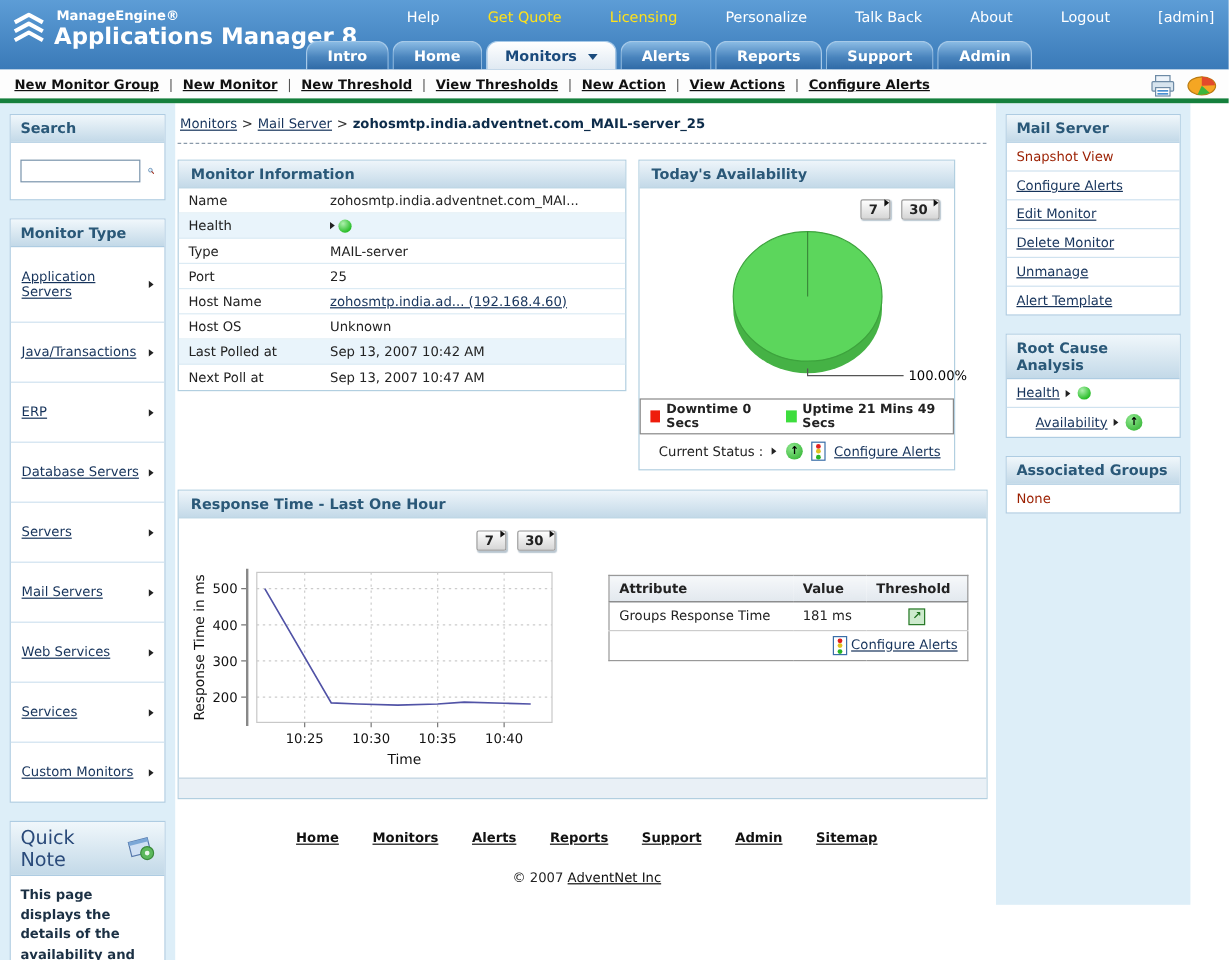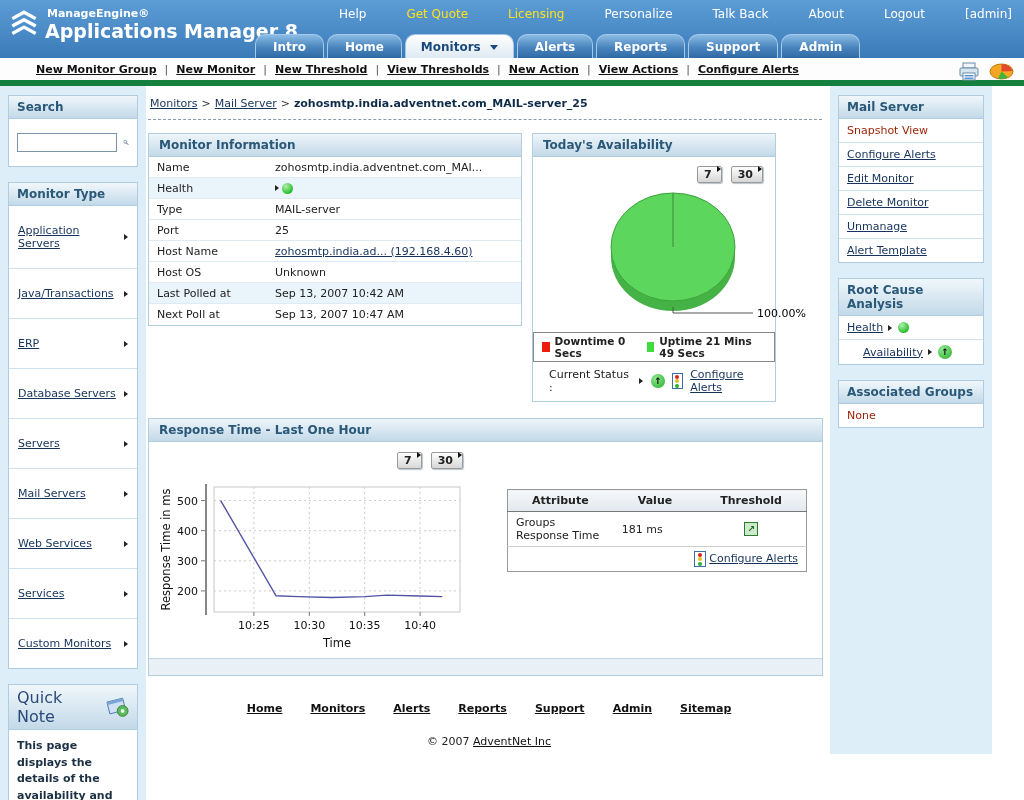--- a/index.html
+++ b/index.html
@@ -18,21 +18,21 @@
   .top-link.yellow { color: #ffe11a; }
   .tabs { position: absolute; bottom: 0; left: 255px; display: flex; align-items: flex-end; }
   .tab {
     background: linear-gradient(#8abbe4 0%, #4984bd 55%, #2f6aa6 100%);
     border: 1px solid #a6c9e8; border-bottom: none; border-radius: 10px 10px 0 0;
     color: #fff; font-weight: bold; font-size: 12px; padding: 5px 17px 4px; margin-right: 3px; cursor: pointer;
   }
   .tab.active { background: linear-gradient(#ffffff, #dfe9f2); color: #1a4a7c; display: flex; align-items: center; gap: 9px; padding: 5px 15px 4px; }
   .caret { width: 0; height: 0; border-left: 4px solid transparent; border-right: 4px solid transparent; border-top: 5px solid #1a4a7c; }
   
-  .toolbar { height: 28px; border-bottom: 6px solid #15803d; background: #fdfdfd; display: flex; align-items: center; padding-left: 36px; position: relative; }
+  .toolbar { height: 28px; border-bottom: 4px solid #15803d; background: #fdfdfd; display: flex; align-items: center; padding-left: 12px; position: relative; }
   .tb-link { font-weight: bold; text-decoration: underline; color: #111; cursor: pointer; white-space: nowrap; }
   .tb-link:not(.last)::after { content: "|"; font-weight: normal; text-decoration: none; color: #555; margin: 0 8px; display: inline-block; }
   .tb-icons { position: absolute; right: 10px; top: 4px; display: flex; gap: 9px; align-items: center; }
   .tb-icons svg { cursor: pointer; }
   
   .content { display: flex; align-items: flex-start; }
   .left-col  { width: 146px; min-height: 668px; background: #ddeef8; padding-top: 9px; }
   .main-col  { width: 684px; padding: 9px 0 0 2px; }
   .right-col { width: 162px; min-height: 668px; background: #ddeef8; padding-top: 9px; }
   .side-box { background: #fff; border: 1px solid #aecce2; margin: 0 8px 15px 8px; }
@@ -53,21 +53,21 @@
   
   .breadcrumb { padding: 2px 0 9px 2px; border-bottom: 1px dashed #8a9aaa; margin-bottom: 13px; margin-right: 8px; }
   .bc-link { color: #16335b; text-decoration: underline; cursor: pointer; }
   .bc-sep { color: #333; margin: 0 4px; }
   .bc-current { font-weight: bold; color: #0d2c4a; }
   
   .panel { border: 1px solid #b2cfe0; background: #fff; }
   .panel-header { background: linear-gradient(#eef5fa, #c3d9e8); padding: 4px 10px; font-weight: bold; color: #2a5878; font-size: 12px; border-bottom: 1px solid #b2cfe0; }
   .top-row { display: flex; gap: 10px; }
   .info-panel { width: 374px; align-self: flex-start; }
-  .avail-panel { width: 244px; }
+  .avail-panel { width: 264px; }
   .info-row { display: flex; align-items: center; border-bottom: 1px solid #dcebf4; min-height: 21px; }
   .info-row:last-child { border-bottom: none; }
   .info-row.alt { background: #e9f4fb; }
   .info-label { width: 122px; padding: 3px 8px; }
   .info-value { flex: 1; padding: 3px 4px; display: flex; align-items: center; gap: 2px; }
   .val-link { color: #16335b; text-decoration: underline; cursor: pointer; }
   .green-dot { width: 11px; height: 11px; border-radius: 50%; background: radial-gradient(circle at 35% 30%, #aef0ae, #22bb22 75%); display: inline-block; }
   
   .small-btn { background: linear-gradient(#fefefe, #d6d6d6); border: 1px solid #999; border-radius: 2px; font-weight: bold; font-size: 11px; padding: 1px 9px 1px 6px; position: relative; cursor: pointer; box-shadow: 1px 1px 1px #b9c6d0; }
   .btn-tick { position: absolute; top: -1px; right: 0; width: 0; height: 0; border-top: 3px solid transparent; border-bottom: 3px solid transparent; border-left: 4px solid #111; }
@@ -82,21 +82,21 @@
   .traffic { width: 12px; height: 16px; border: 1px solid #3a6ea8; background: #fff; display: inline-flex; flex-direction: column; align-items: center; justify-content: space-evenly; cursor: pointer; }
   .traffic i { width: 4px; height: 4px; border-radius: 50%; display: block; }
   .cfg-link { color: #16335b; text-decoration: underline; cursor: pointer; }
   
   .resp-panel { width: 675px; margin-top: 16px; }
   .resp-buttons { display: flex; gap: 9px; margin: 10px 0 0 248px; }
   .resp-flex { display: flex; }
   .chart-wrap { margin: 8px 0 0 8px; }
   .attr-wrap { margin: 20px 0 0 38px; }
   .attr-table { border-collapse: collapse; width: 300px; border: 1px solid #999; background: #fff; }
-  .attr-table th { background: linear-gradient(#f6f8fa, #e2e8ee); border-bottom: 1px solid #777; text-align: left; padding: 4px 24px; font-size: 11px; }
+  .attr-table th { background: linear-gradient(#f6f8fa, #e2e8ee); border-bottom: 1px solid #777; text-align: left; padding: 4px 8px; font-size: 11px; }
   .attr-table td { padding: 4px 8px; }
   .attr-table .cfg-row td { border-top: 1px solid #ccc; text-align: right; }
   .thr-icon { width: 14px; height: 14px; background: #cdeacd; border: 1px solid #2a7a2a; color: #1c6e1c; font-size: 9px; font-weight: bold; display: inline-flex; align-items: center; justify-content: center; cursor: pointer; }
   .resp-strip { height: 17px; background: #e9f0f6; border-top: 1px solid #c2d5e2; margin-top: 4px; }
   
   .rs-item { padding: 5px 8px; border-bottom: 1px solid #cfe2ef; }
   .rs-item:last-child { border-bottom: none; }
   .rs-link { color: #16335b; text-decoration: underline; cursor: pointer; }
   .rs-red { color: #9b1f00; }
   .rc-row { display: flex; align-items: center; gap: 5px; padding: 5px 8px; border-bottom: 1px solid #cfe2ef; }

